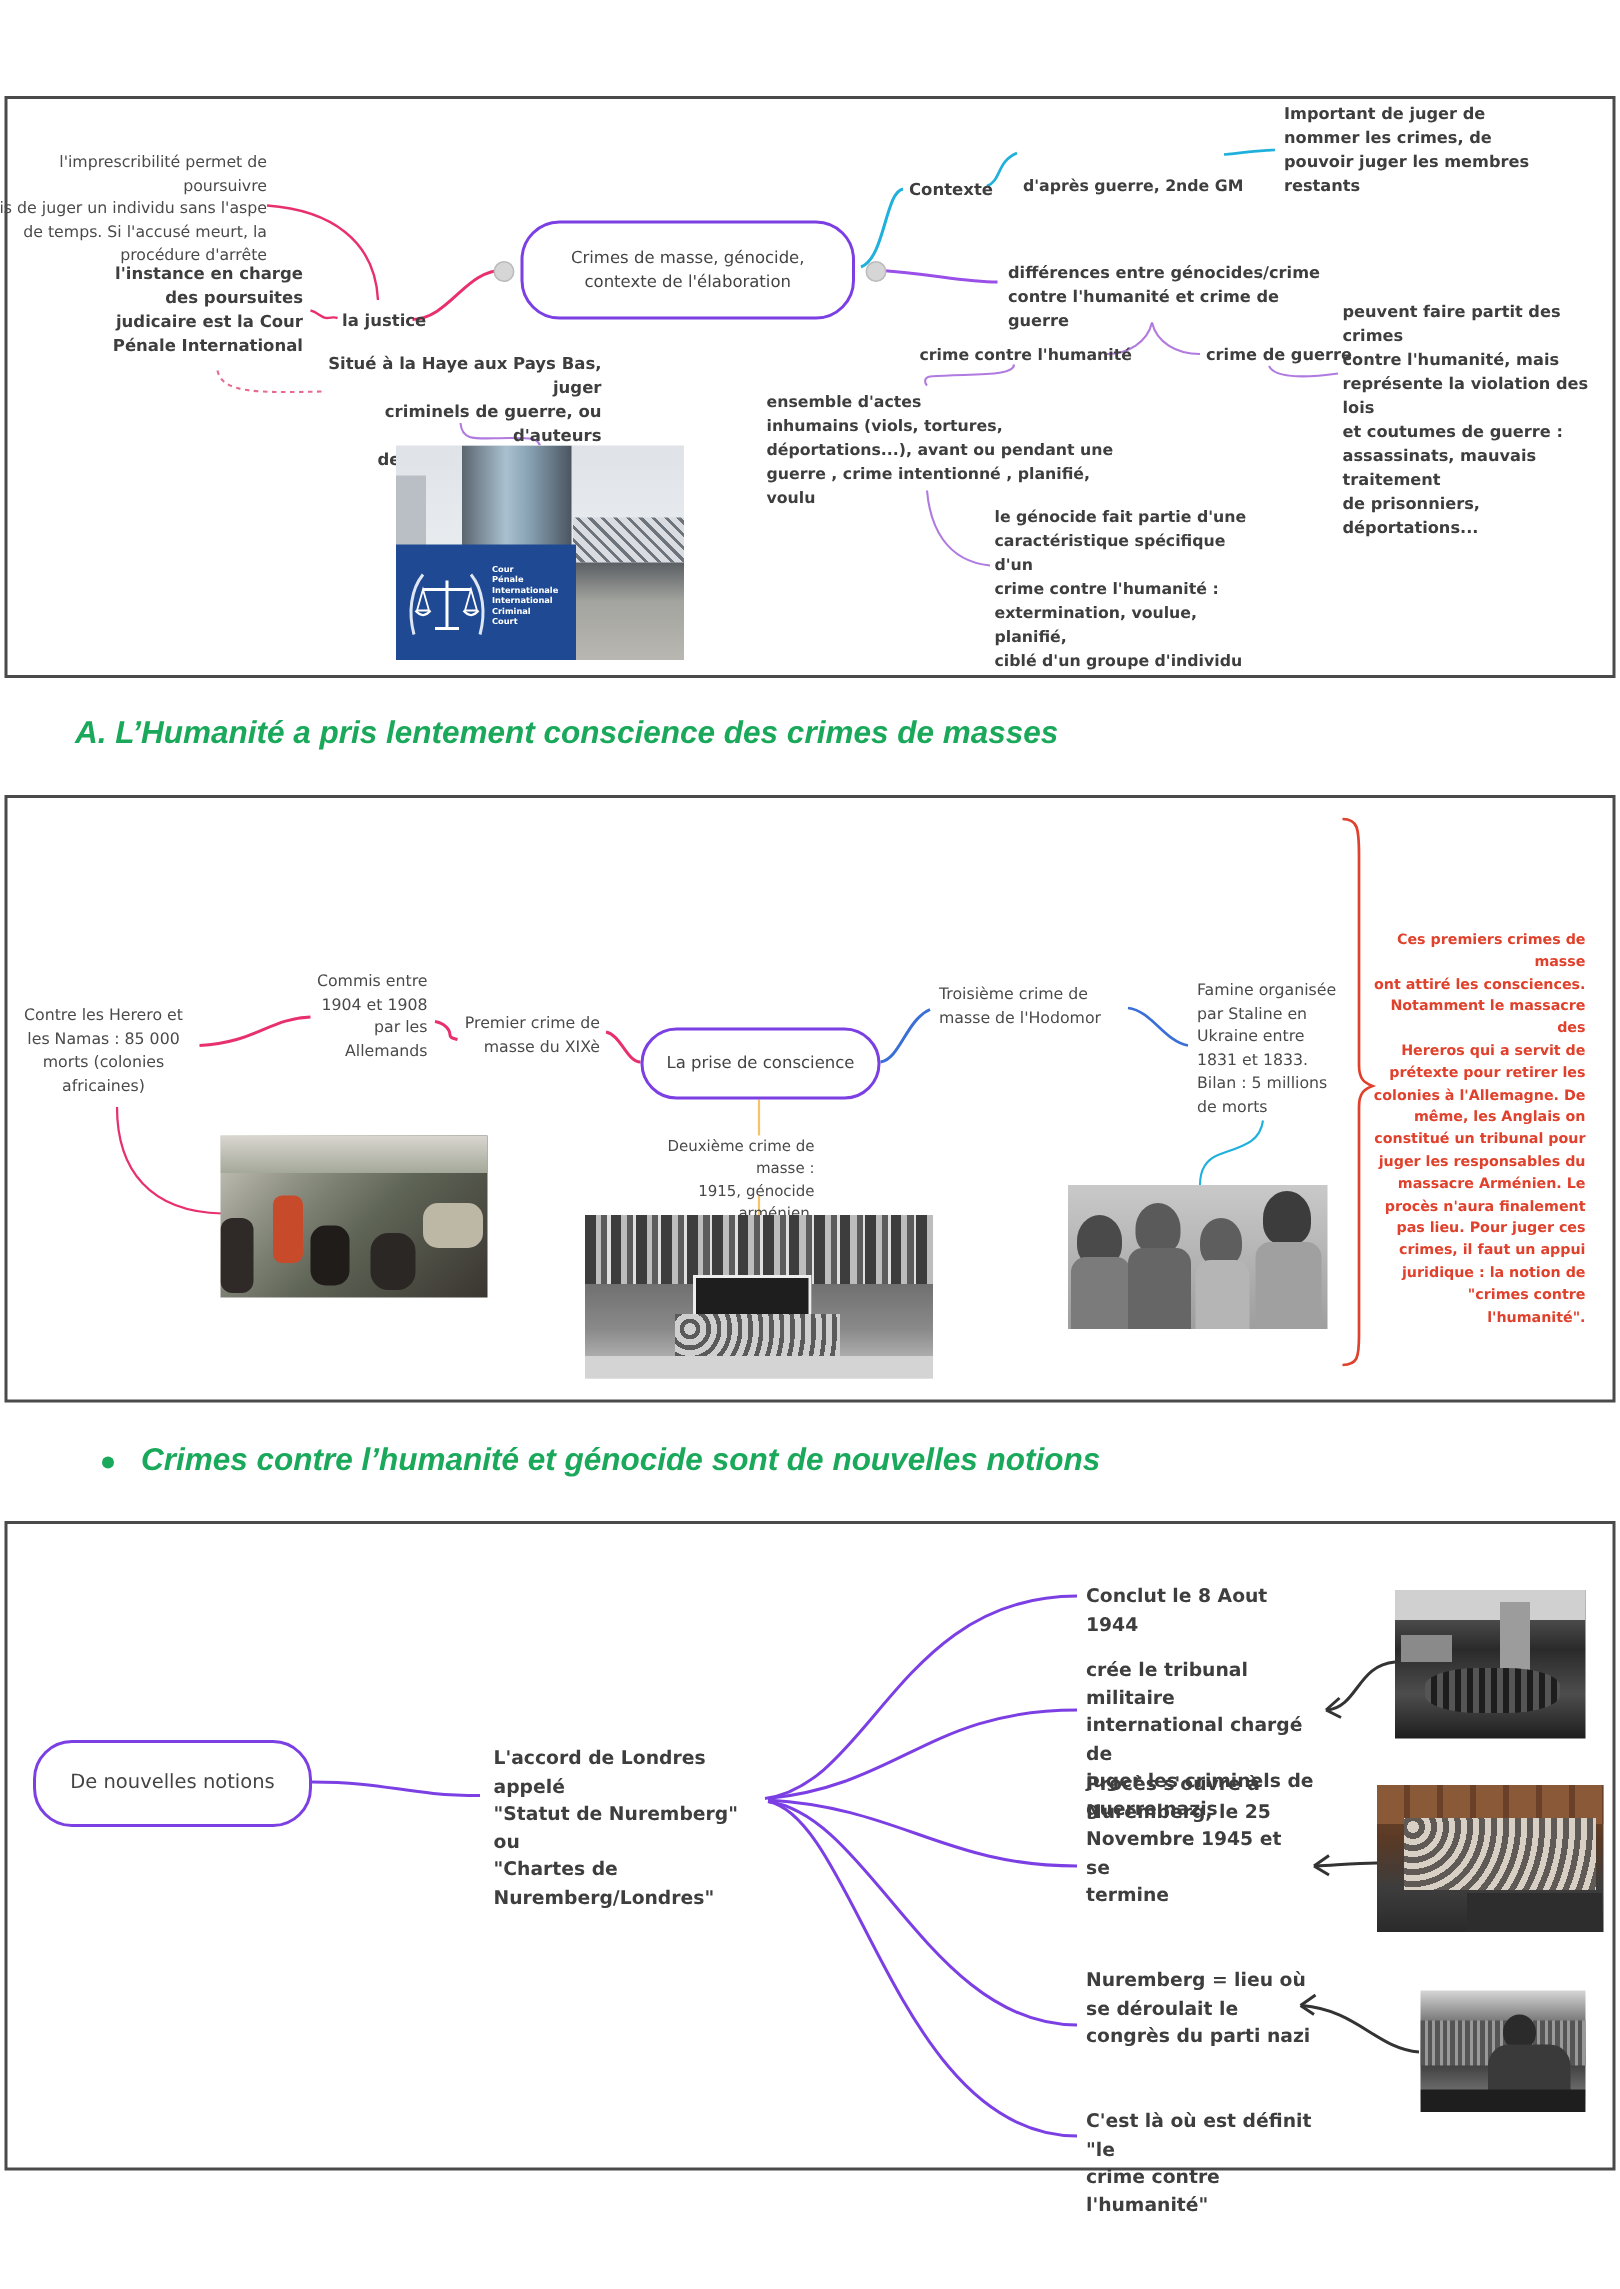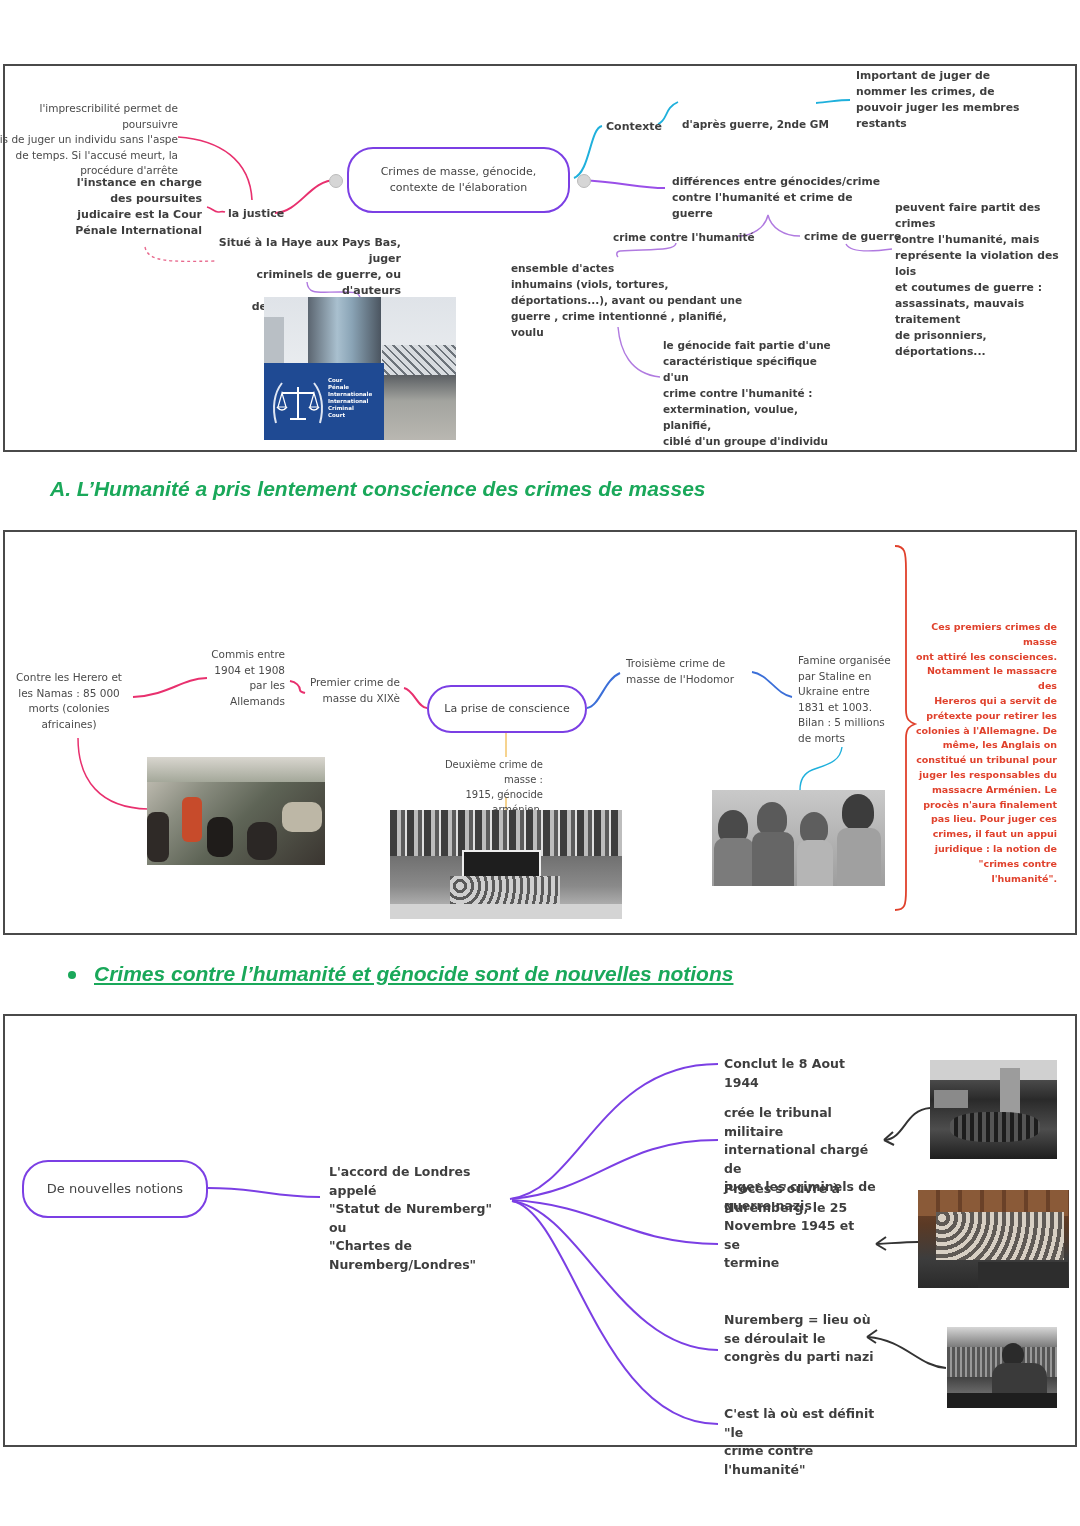--- a/index.html
+++ b/index.html
@@ -11,21 +11,21 @@
     .t.r { text-align: right; }
     .t.l { text-align: left; }
     .t.md { font-size: 12.5px; line-height: 18.5px; color: #3e3e3e; font-weight: bold; }
     .node { position: absolute; border: 2px solid #7b3fe4; border-radius: 26px; background: #fff;
             display: flex; align-items: center; justify-content: center; text-align: center;
             font-size: 11px; line-height: 16px; color: #444; box-sizing: border-box; white-space: pre-line; }
     .node.big { font-size: 13px; }
     svg.lines { position: absolute; left: 0; top: 0; pointer-events: none; }
     .heading { position: absolute; font-family: "Liberation Sans", sans-serif; font-weight: bold;
                font-style: italic; color: #1aa85a; font-size: 21px; }
-    .heading.u { text-decoration: underline; }
+    .heading.u { }
     .bullet { position: absolute; width: 8px; height: 8px; border-radius: 50%; background: #1aa85a; }
     .photo { position: absolute; overflow: hidden; }
     .note { position: absolute; font-size: 9.5px; line-height: 14.8px; color: #e0412c; font-weight: bold;
             text-align: right; white-space: pre-line; }
     .collapse-dot { position: absolute; width: 12px; height: 12px; border-radius: 50%; background: #d6d6d6; border: 1px solid #bbb; }
   </style>
 </head>
 <body>
 
 <div class="panel" style="left:3px; top:64px; width:1074px; height:388px;"></div>
@@ -167,21 +167,21 @@
 morts (colonies
 africaines)</div>
 <div class="t r" style="left:420px; top:757px; width:123px; font-size:10px; line-height:15px;">Deuxième crime de masse :
 1915, génocide arménien,
 env. 850 000 morts</div>
 <div class="t l" style="left:626px; top:656px; width:130px; font-size:10.5px;">Troisième crime de
 masse de l'Hodomor</div>
 <div class="t l" style="left:798px; top:653px; width:100px; font-size:10.5px;">Famine organisée
 par Staline en
 Ukraine entre
-1831 et 1003.
+1831 et 1833.
 Bilan : 5 millions
 de morts</div>
 
 <div class="photo" style="left:147px; top:757px; width:178px; height:108px; background:linear-gradient(135deg,#cfcac0 0%,#8a8d80 30%,#5e6456 55%,#3a3530 100%);">
   <div class="abs" style="left:0; top:0; width:178px; height:25px; background:linear-gradient(#d9d6cf,#a4a89a);"></div>
   <div class="abs" style="left:35px; top:40px; width:20px; height:45px; background:#c74b2b; border-radius:6px;"></div>
   <div class="abs" style="left:60px; top:60px; width:26px; height:40px; background:#1f1c1a; border-radius:10px;"></div>
   <div class="abs" style="left:100px; top:65px; width:30px; height:38px; background:#2b2725; border-radius:12px;"></div>
   <div class="abs" style="left:0; top:55px; width:22px; height:50px; background:#2f2a27; border-radius:8px;"></div>
   <div class="abs" style="left:135px; top:45px; width:40px; height:30px; background:#bdb7a6; border-radius:10px;"></div>

